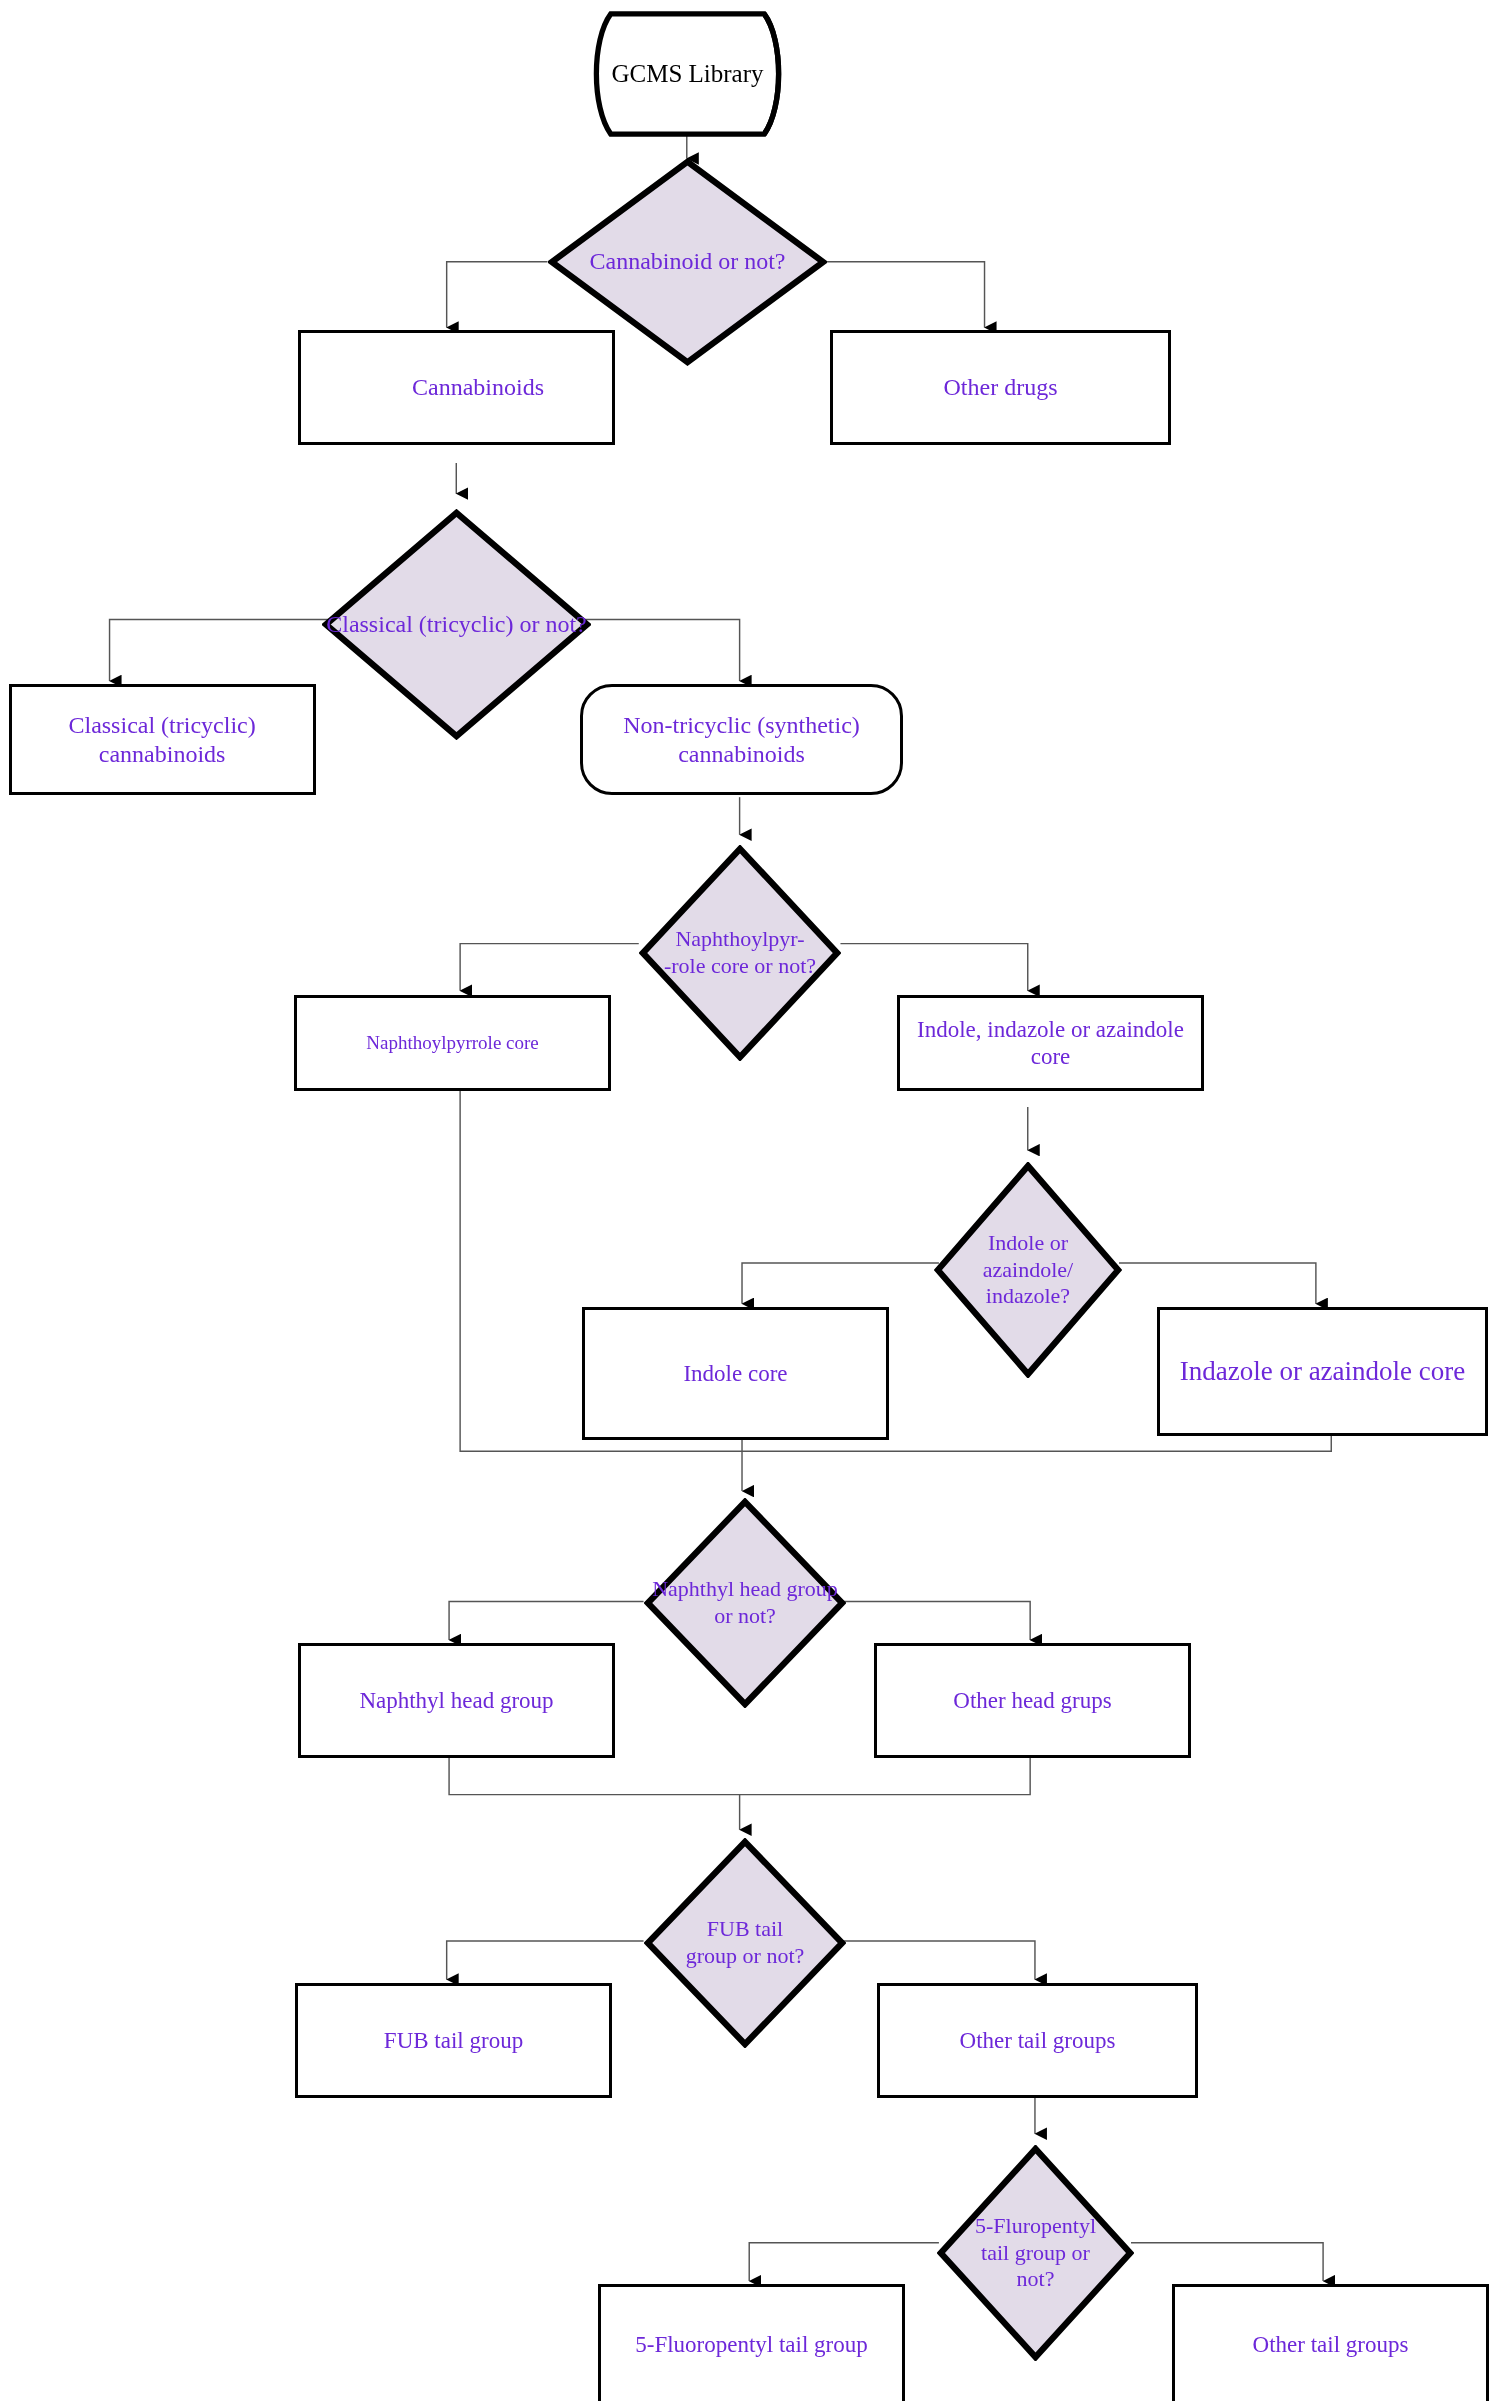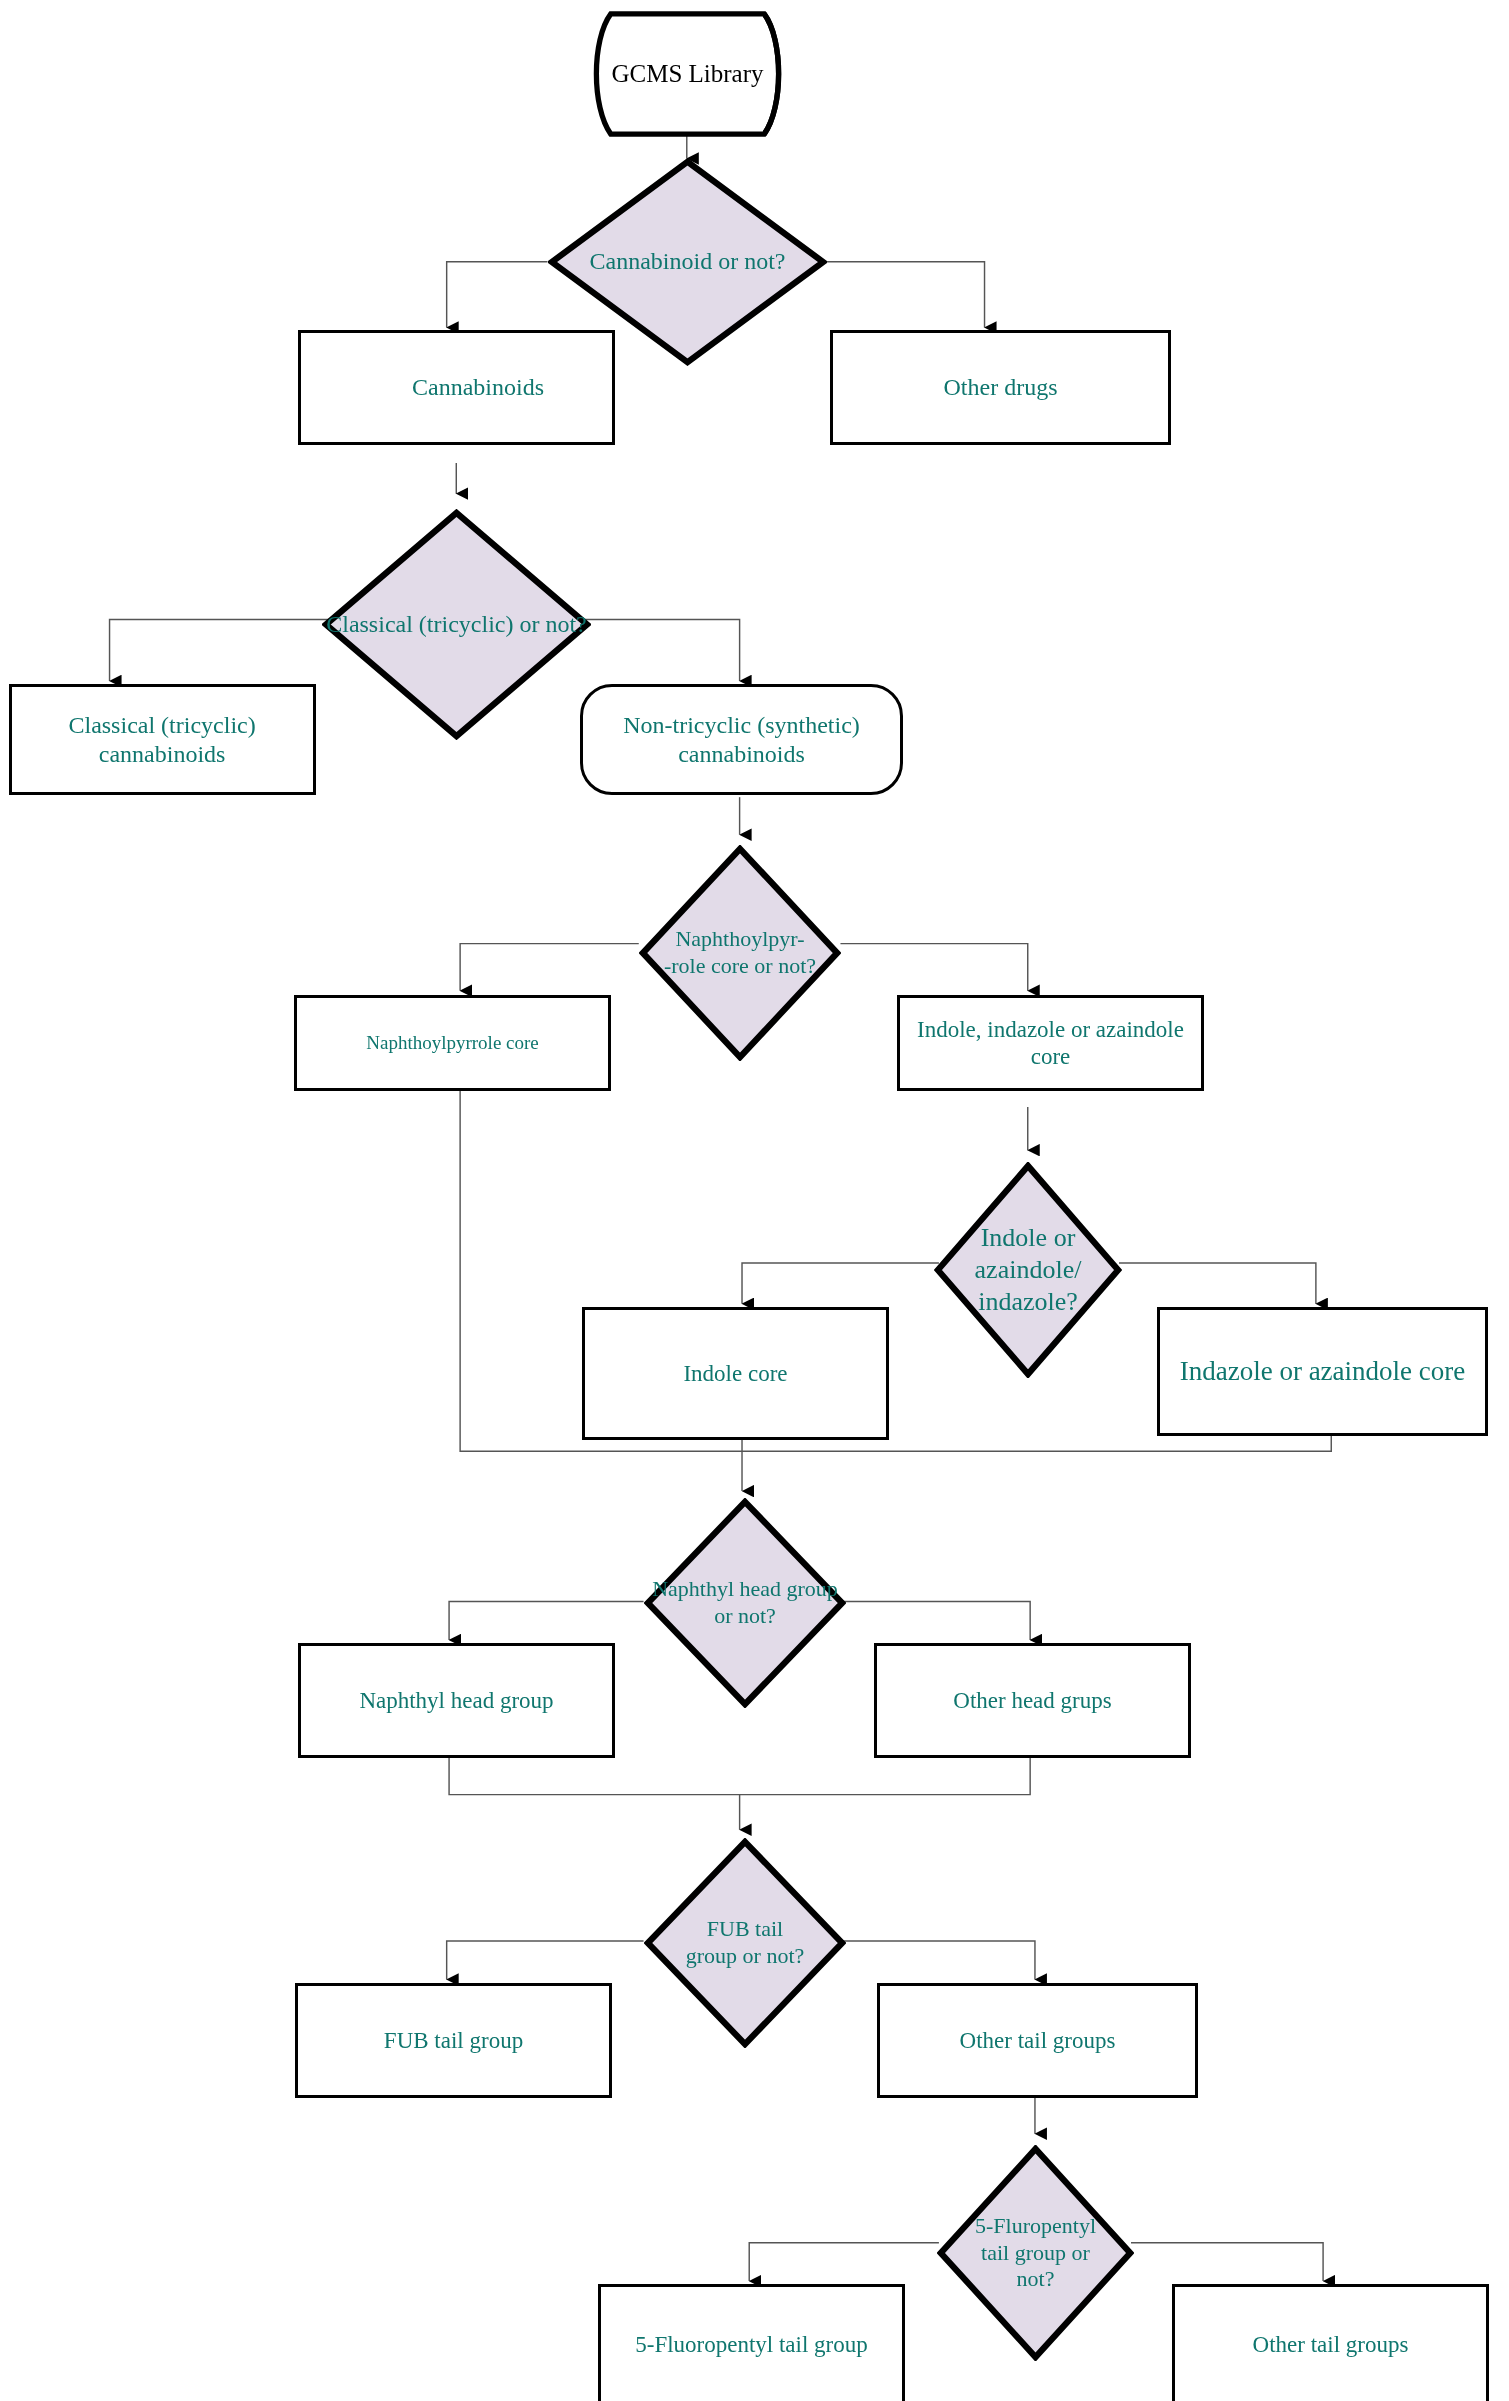--- a/index.html
+++ b/index.html
@@ -1,21 +1,21 @@
 <!DOCTYPE html>
 <html style="font-size:7.7px"><head>
 <meta charset="utf-8">
 <style>
   html,body{margin:0;padding:0;background:#ffffff;}
   body{font-family:"Liberation Serif","DejaVu Serif",serif;}
   #stage{position:relative;width:1509px;height:2429px;background:#fff;overflow:hidden;}
   #edges{position:absolute;left:0;top:0;width:1509px;height:2429px;}
 
   .node{position:absolute;box-sizing:border-box;display:flex;align-items:center;
-        justify-content:center;text-align:center;color:#0f766e;}
+        justify-content:center;text-align:center;color:#6d28d9;}
   .proc{background:#ffffff;border:3.4px solid #000000;}
   .proc .lbl{line-height:1.18;padding:0 4.8px;}
 
   .dia{background:transparent;}
   .dia .shape{position:absolute;left:0;top:0;width:100%;height:100%;}
   .dia .lbl{position:relative;z-index:2;line-height:1.22;width:132%;}
 
   .cyl{position:absolute;}
   .cyl .shape{position:absolute;left:0;top:0;width:100%;height:100%;}
   .cyl .lbl{position:absolute;left:0;top:0;width:100%;height:100%;
@@ -123,21 +123,21 @@
     </span>
   </div>
 
   <div class="node proc" style="left:294px;top:995px;width:317px;height:96px;font-size:19px;">
     <span class="lbl">Naphthoylpyrrole core</span>
   </div>
   <div class="node proc" style="left:897px;top:995px;width:307px;height:96px;font-size:23px;">
     <span class="lbl">Indole, indazole or azaindole core</span>
   </div>
 
-  <div class="node dia" style="left:934px;top:1162px;width:188px;height:216px;font-size:26px;align-items:center;">
+  <div class="node dia" style="left:934px;top:1162px;width:188px;height:216px;font-size:22px;align-items:center;">
     <svg class="shape" viewBox="0 0 392 450" preserveAspectRatio="none">
       <polygon points="196,8 384,225 196,442 8,225" fill="#e2dbe8" stroke="#000" stroke-width="13"></polygon>
     </svg>
     <span class="lbl">
       <span>Indole or</span><br>
       <span>azaindole/</span><br>
       <span>indazole?</span>
     </span>
   </div>
 

